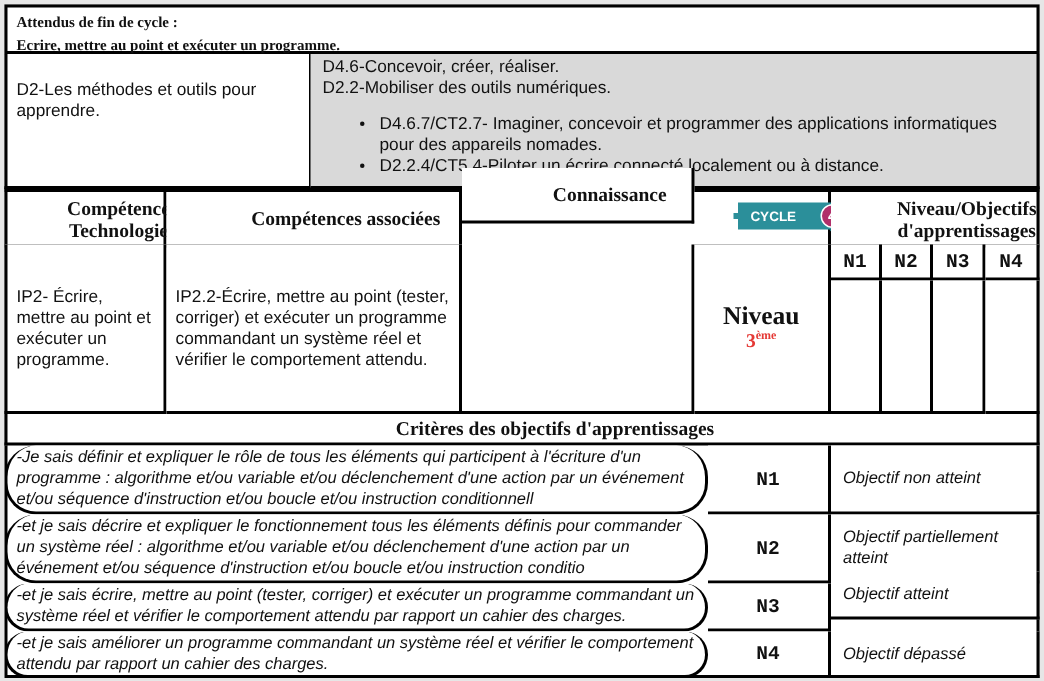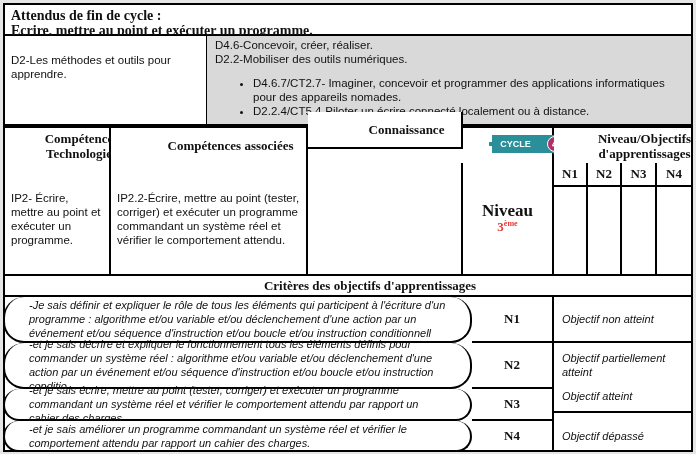--- a/index.html
+++ b/index.html
@@ -5,29 +5,29 @@
     html, body { margin: 0; padding: 0; }
     body {
       width: 696px; height: 454px; position: relative; overflow: hidden;
       background: #e6e6e6;
       font-family: "Liberation Sans", sans-serif;
       color: #111;
     }
     .abs { position: absolute; box-sizing: border-box; }
     .serif { font-family: "Liberation Serif", serif; }
     .frame { left: 3px; top: 3px; width: 690px; height: 449px; border: 2px solid #000; background: #fff; }
-    .hdr-title { left: 3px; top: 3px; width: 690px; height: 34px; border: 2px solid #000; border-bottom: 3px solid #000; background: #fff; padding: 3px 6px; font-size: 14px; font-weight: bold; line-height: 15px; }
+    .hdr-title { left: 3px; top: 3px; width: 690px; height: 34px; border: 2px solid #000; border-bottom: 3px solid #000; background: #fff; padding: 3px 6px; font-size: 10px; font-weight: bold; line-height: 15px; }
     .doms-left { left: 3px; top: 36px; width: 205px; height: 90px; border: 2px solid #000; border-top: none; border-right: 2px solid #000; background: #fff; font-size: 11.5px; line-height: 14px; padding: 17px 6px 0 6px; }
     .doms-right { left: 207px; top: 36px; width: 486px; height: 90px; border: 2px solid #000; border-top: none; border-left: none; background: #d9d9d9; font-size: 11.5px; line-height: 14px; padding: 2px 6px 0 8px; }
     .doms-right ul { margin: 10px 0 0 0; padding-left: 38px; }
     .doms-right li { margin: 0; }
     .th { display: flex; align-items: center; justify-content: center; text-align: center; font-family: "Liberation Serif", serif; font-weight: bold; font-size: 13px; line-height: 15px; background: #fff; border-right: 2px solid #000; border-bottom: 2px solid #000; padding-left: 44px; }
     .td { background: #fff; border-right: 2px solid #000; border-bottom: 2px solid #000; font-size: 11.5px; line-height: 14px; display: flex; align-items: center; padding: 0 6px; }
-    .ncell { display: flex; align-items: center; justify-content: center; font-family: Liberation Serif, serif; font-weight: bold; font-size: 13px; background: #fff; border-right: 2px solid #000; border-bottom: 2px solid #000; }
-    .crit { font-style: italic; font-size: 11px; line-height: 14px; padding: 2px 24px; display: flex; align-items: center; background: #fff; border-right: 2px solid #000; border-bottom: 2px solid #000; border-radius: 21px; }
+    .ncell { display: flex; align-items: center; justify-content: center; font-family: Liberation Mono, monospace; font-weight: bold; font-size: 13px; background: #fff; border-right: 2px solid #000; border-bottom: 2px solid #000; }
+    .crit { font-style: italic; font-size: 11px; line-height: 14px; padding: 2px 6px; display: flex; align-items: center; background: #fff; border-right: 2px solid #000; border-bottom: 2px solid #000; border-radius: 21px; }
     .obj { font-style: italic; font-size: 11px; line-height: 14px; padding: 0 8px; display: flex; align-items: center; background: #fff; border-bottom: 2px solid #000; }
     .niveau-box { display: flex; flex-direction: column; align-items: center; justify-content: center; font-family: "Liberation Serif", serif; font-weight: bold; }
     .badge { display: flex; align-items: center; gap: 16px; background: #2b8f9a; color: #fff; font-family: "Liberation Sans", sans-serif; font-weight: bold; font-size: 9px; padding: 2px 4px 2px 8px; height: 14px; position: relative; }
     .badge .num { width: 14px; height: 14px; border-radius: 50%; background: #b0306a; color: #fff; display: flex; align-items: center; justify-content: center; font-size: 10px; border: 1px solid #fff; }
     .badge::before { content: ""; position: absolute; left: -3px; top: 7px; width: 4px; height: 4px; background: #2b8f9a; }
     .badge::after { content: ""; position: absolute; right: 8px; bottom: -4px; border-left: 3px solid transparent; border-right: 3px solid transparent; border-top: 4px solid #2b8f9a; }
   </style>
 </head>
 <body>
 

